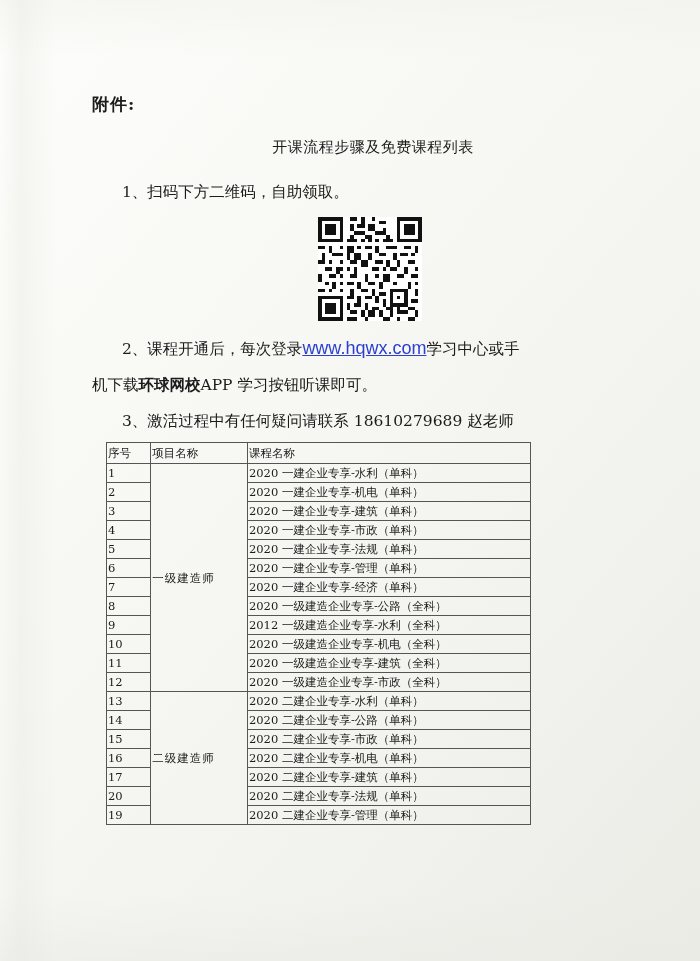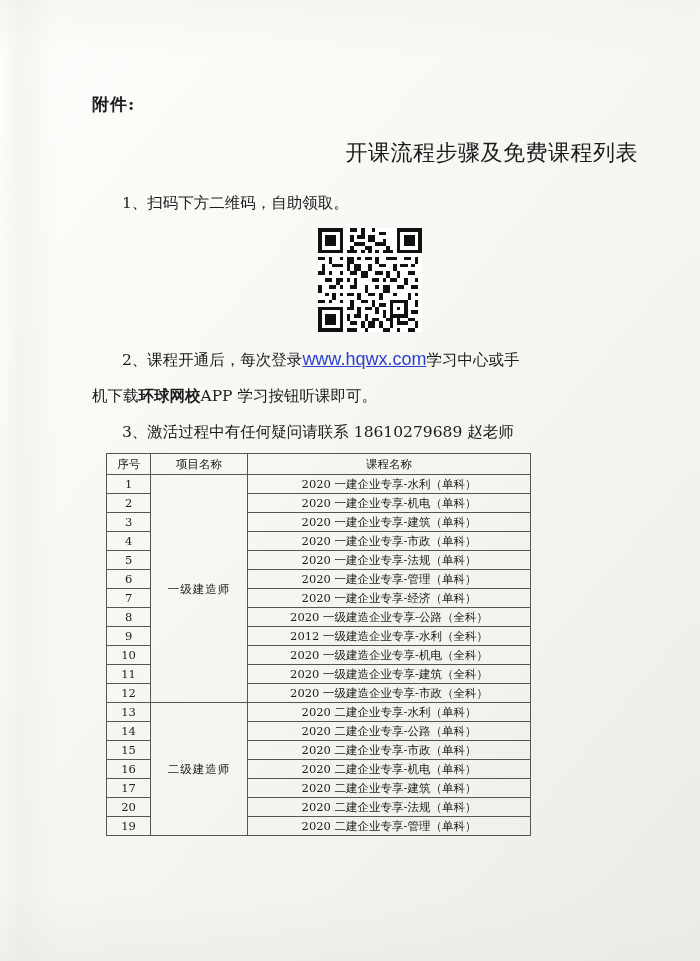--- a/index.html
+++ b/index.html
@@ -38,22 +38,22 @@
   }
   .attach-label {
     font-family: "DejaVu Serif", serif;
     font-weight: bold;
     font-size: 17px;
     letter-spacing: 1px;
     margin: 15px 0 22px 0;
   }
   .doc-title {
     font-family: "DejaVu Serif", serif;
-    font-size: 22px;
-    text-align: right;
+    font-size: 15px;
+    text-align: center;
     margin: 0 0 20px 0;
     padding-left: 16px;
     letter-spacing: 0.5px;
   }
   .section-head {
     font-family: "DejaVu Serif", serif;
     font-weight: bold;
     font-size: 16.5px;
     margin: 0 0 14px -4px;
     letter-spacing: 0.5px;
@@ -94,21 +94,21 @@
   table.courses {
     border-collapse: collapse;
     width: 425px;
     margin-left: 14px;
     font-family: "DejaVu Serif", serif;
     font-size: 11.5px;
     color: #1b1b1b;
   }
   table.courses td, table.courses th {
     border: 1px solid #555;
-    text-align: center;
+    text-align: left;
     padding: 2px 1px;
     line-height: 14px;
     font-weight: normal;
   }
   table.courses thead td {
     font-size: 11.5px;
     padding: 3px 1px;
   }
   .col-no { width: 42px; }
   .col-proj { width: 96px; }

